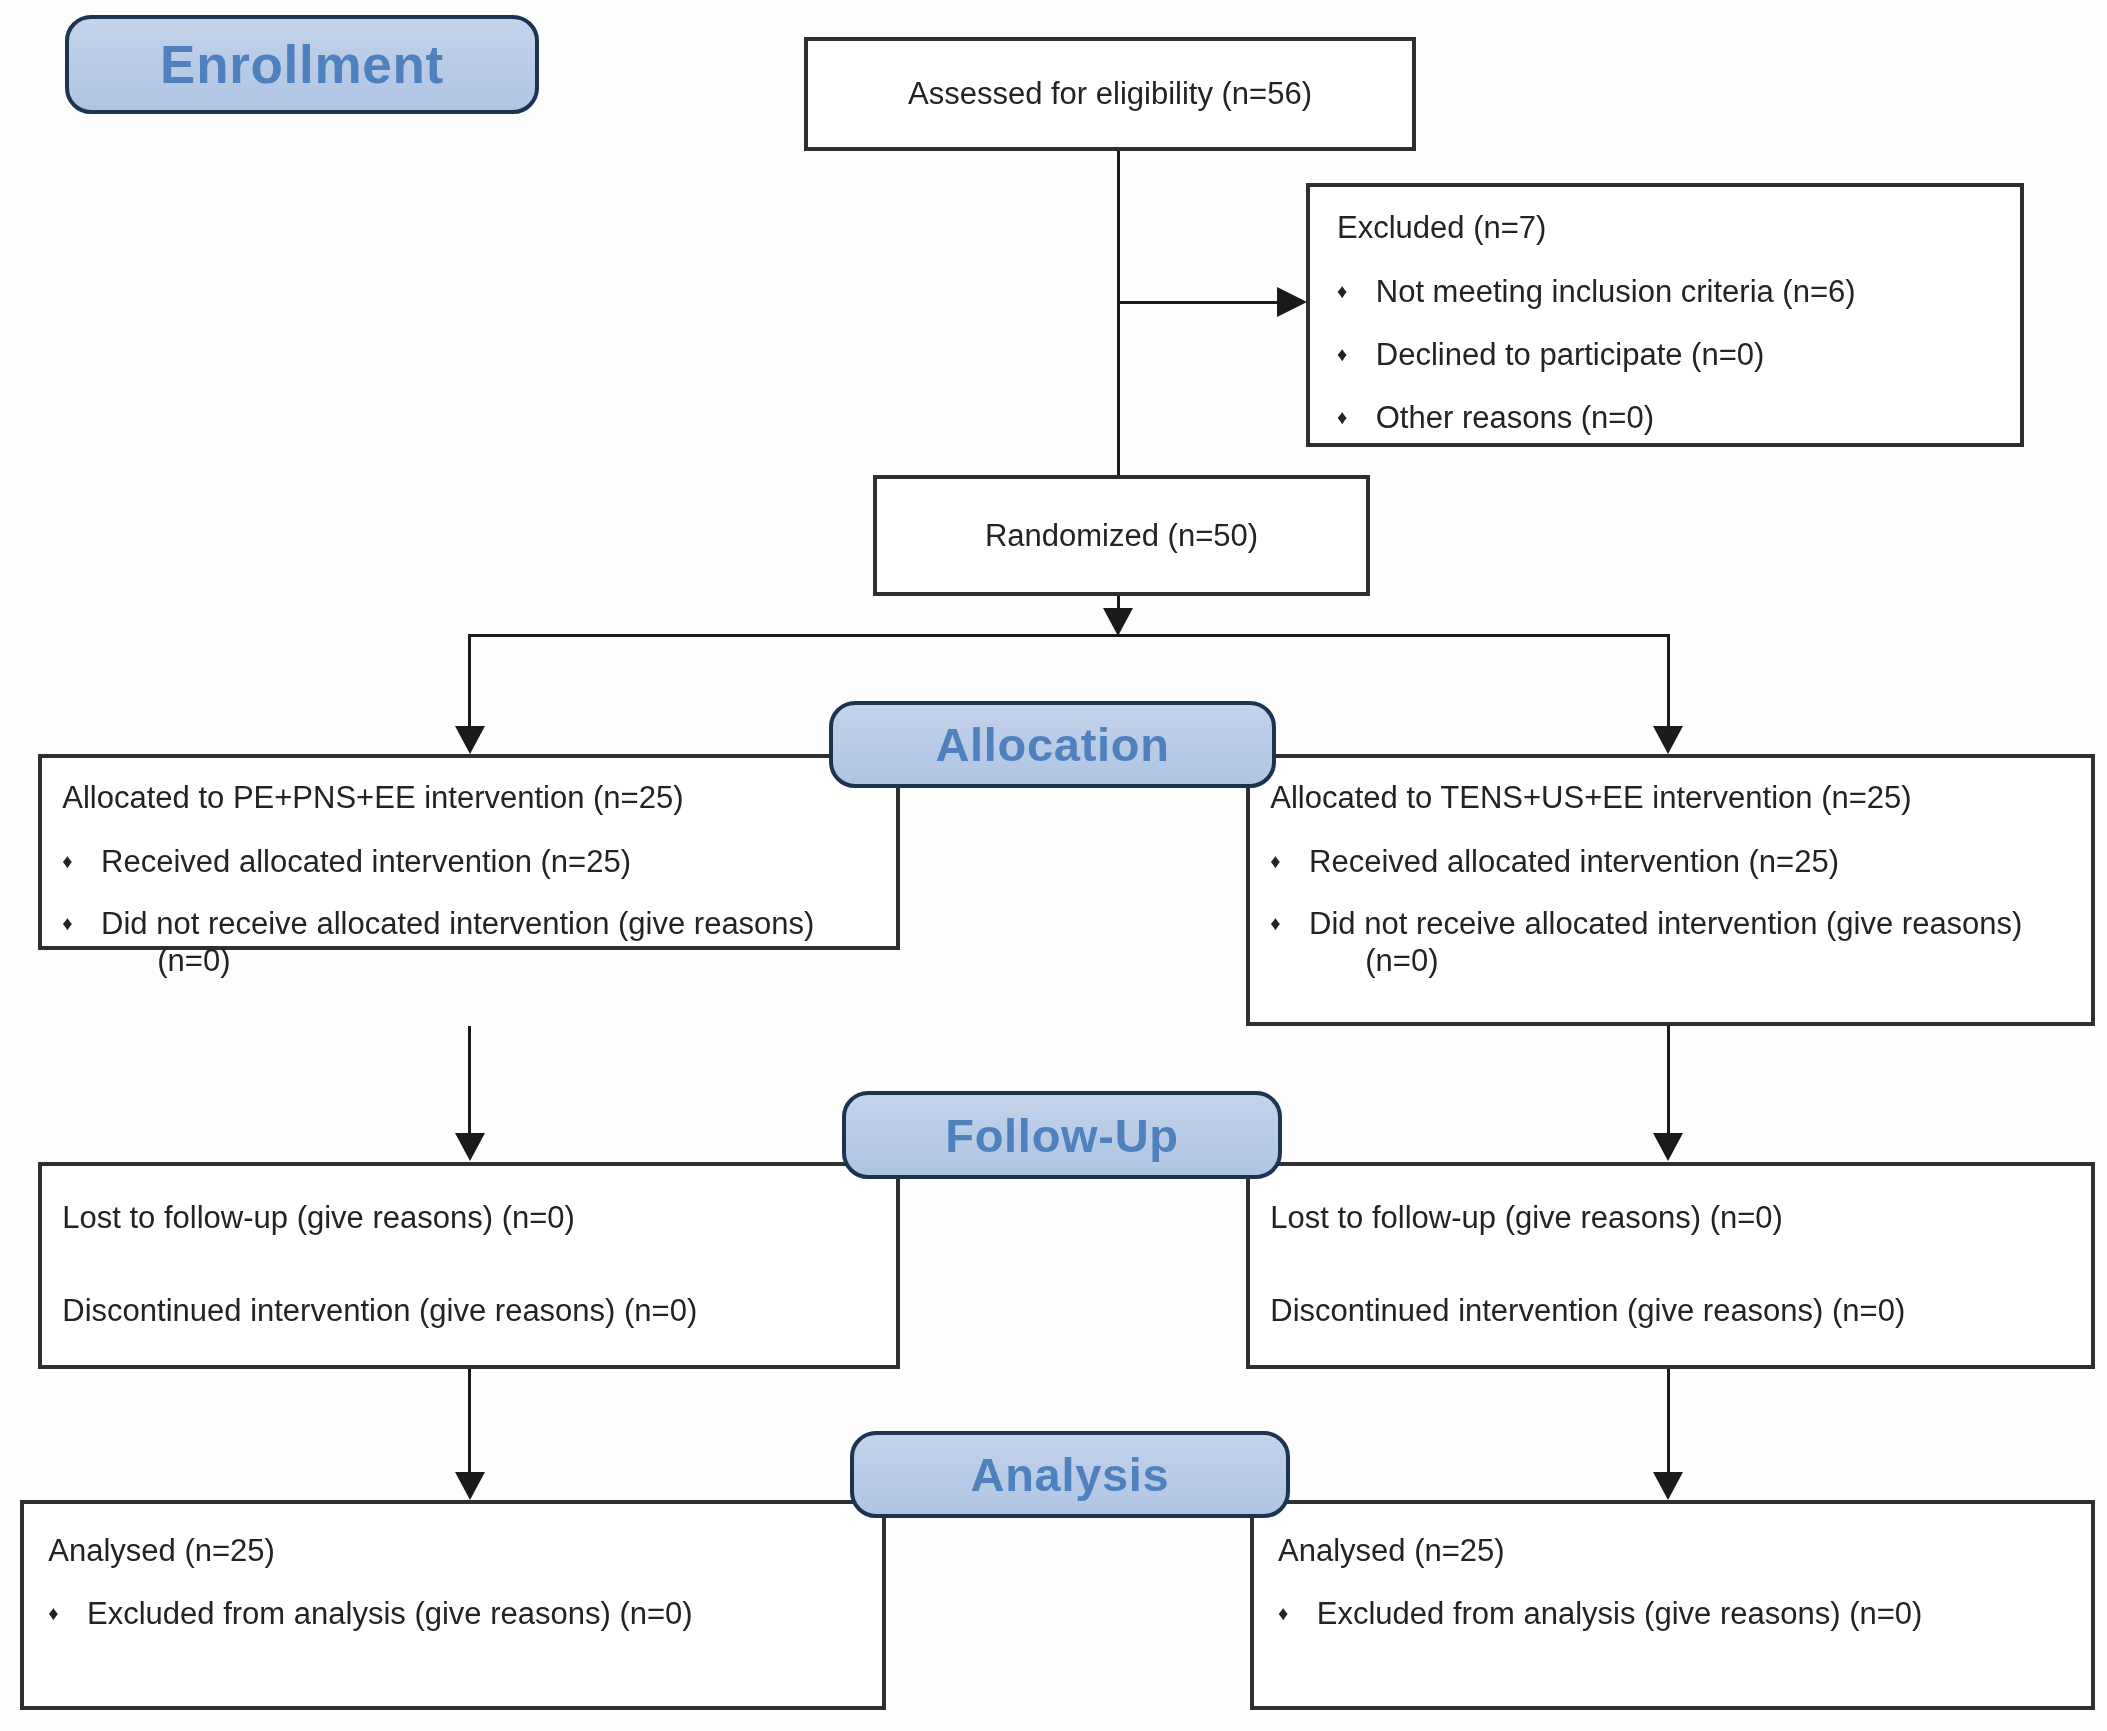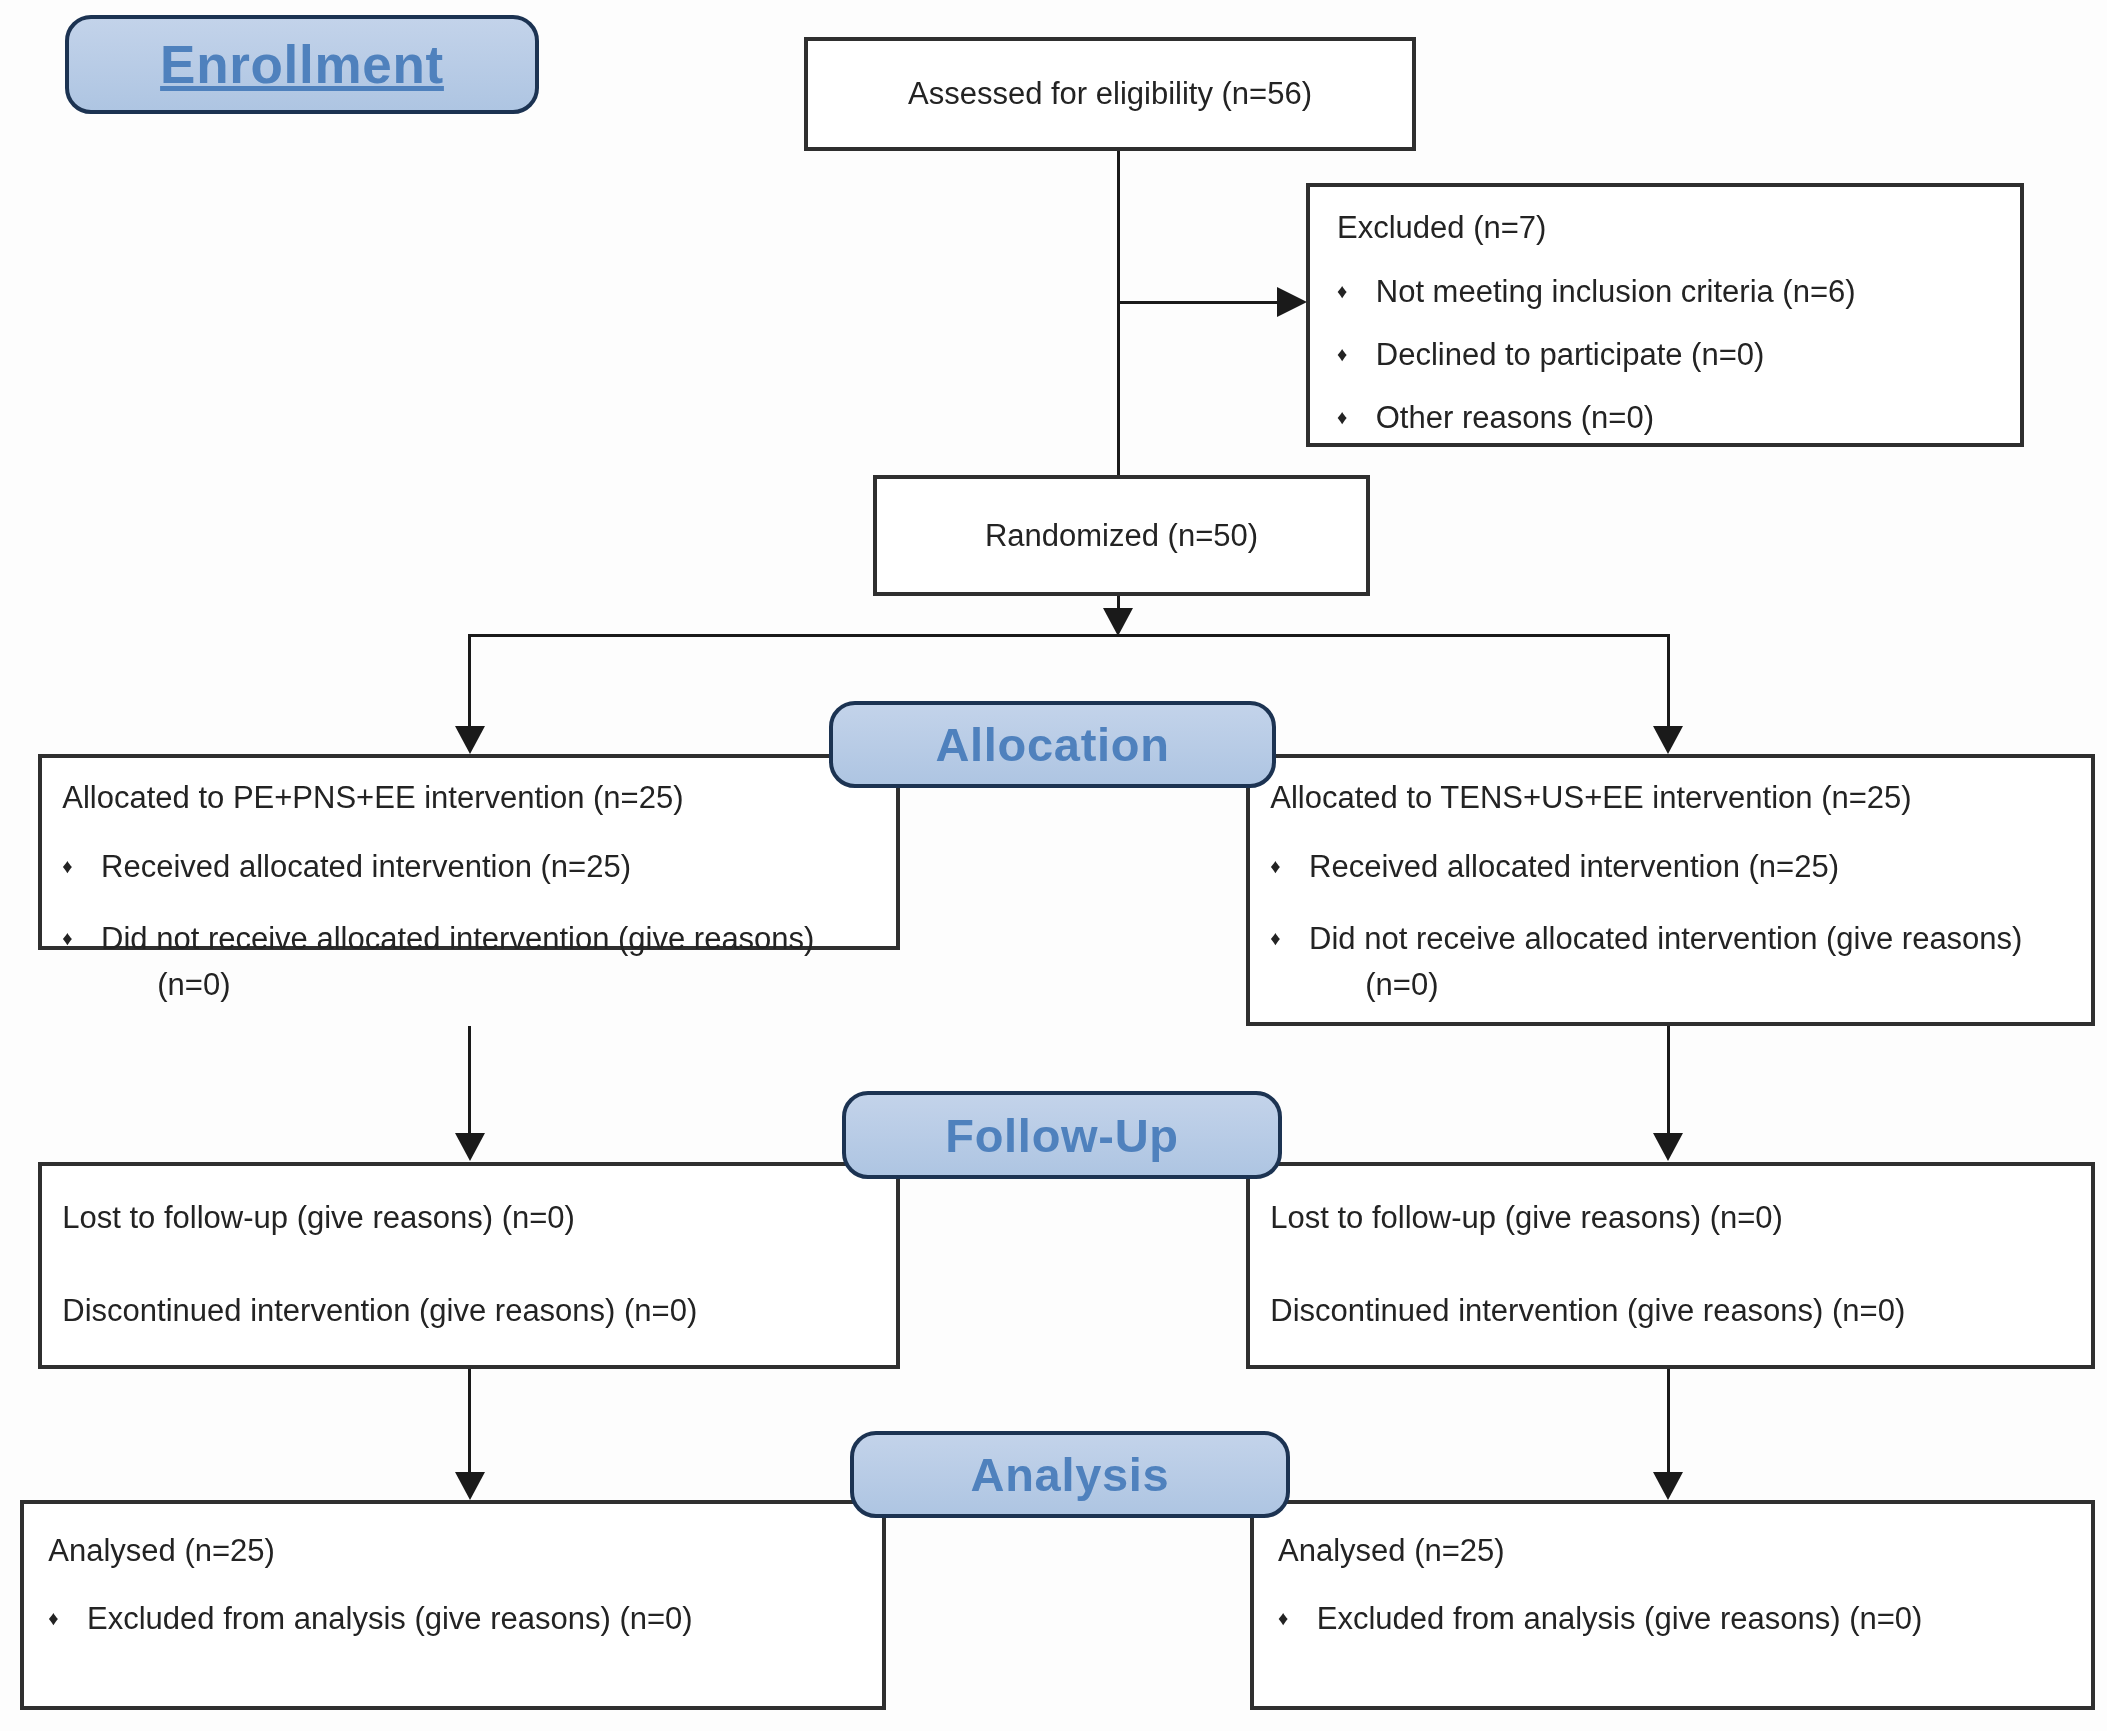--- a/index.html
+++ b/index.html
@@ -33,21 +33,21 @@
     display: flex;
     align-items: center;
     justify-content: center;
     border: 4.1px solid var(--stage-border);
     border-radius: 26px;
     background: linear-gradient(180deg, var(--stage-fill-top) 0%, var(--stage-fill-bottom) 100%);
     color: var(--stage-text);
     font-weight: bold;
     letter-spacing: 0.7px;
   }
-  .pill-enrollment { left: 65px;  top: 15px;   width: 474px; height: 99px; font-size: 53px; text-decoration: underline; }
+  .pill-enrollment { left: 65px;  top: 15px;   width: 474px; height: 99px; font-size: 53px; }
   .pill-allocation { left: 829px; top: 701px; width: 447px; height: 87px; font-size: 47px; }
   .pill-followup   { left: 842px; top: 1091px; width: 440px; height: 88px; font-size: 47px; }
   .pill-analysis   { left: 850px; top: 1431px; width: 440px; height: 87px; font-size: 47px; }
   
   .box {
     position: absolute;
     z-index: 20;
     background: #ffffff;
     border: 4.7px solid var(--box-border);
     font-size: 31px;
@@ -63,21 +63,21 @@
   .box-fu-l       { left: 38px;   top: 1162px; width: 862px; height: 207px; padding: 30.5px 17px 0 20.3px; }
   .box-fu-r       { left: 1246px; top: 1162px; width: 849px; height: 207px; padding: 30.5px 17px 0 20.3px; }
   .box-an-l       { left: 20.3px;   top: 1500px; width: 866px; height: 210px; padding: 26px 17px 0 24px; }
   .box-an-r       { left: 1250px; top: 1500px; width: 845px; height: 210px; padding: 26px 17px 0 24px; }
   
   ul.blist { list-style: none; }
   .blist li {
     margin-top: 24.4px;
     padding-left: 95px;
     text-indent: -95px;
-    line-height: 46px;
+    line-height: 37px;
   }
   .box-excluded .blist li { margin-top: 20.3px; padding-left: 74px; text-indent: -74px; line-height: 42px; }
   .box-an-l .blist li, .box-an-r .blist li { margin-top: 23px; padding-left: 81px; text-indent: -81px; }
   .blt { font-size: 20.3px; margin-right: 28.4px; vertical-align: 4.1px; }
   .fu-line2 { margin-top: 51px; }
   
   .vline, .hline { position: absolute; z-index: 10; background: var(--connector); }
   .vline { width: 3.4px; }
   .hline { height: 3.4px; }
   .ah { position: absolute; z-index: 11; width: 0; height: 0; }

